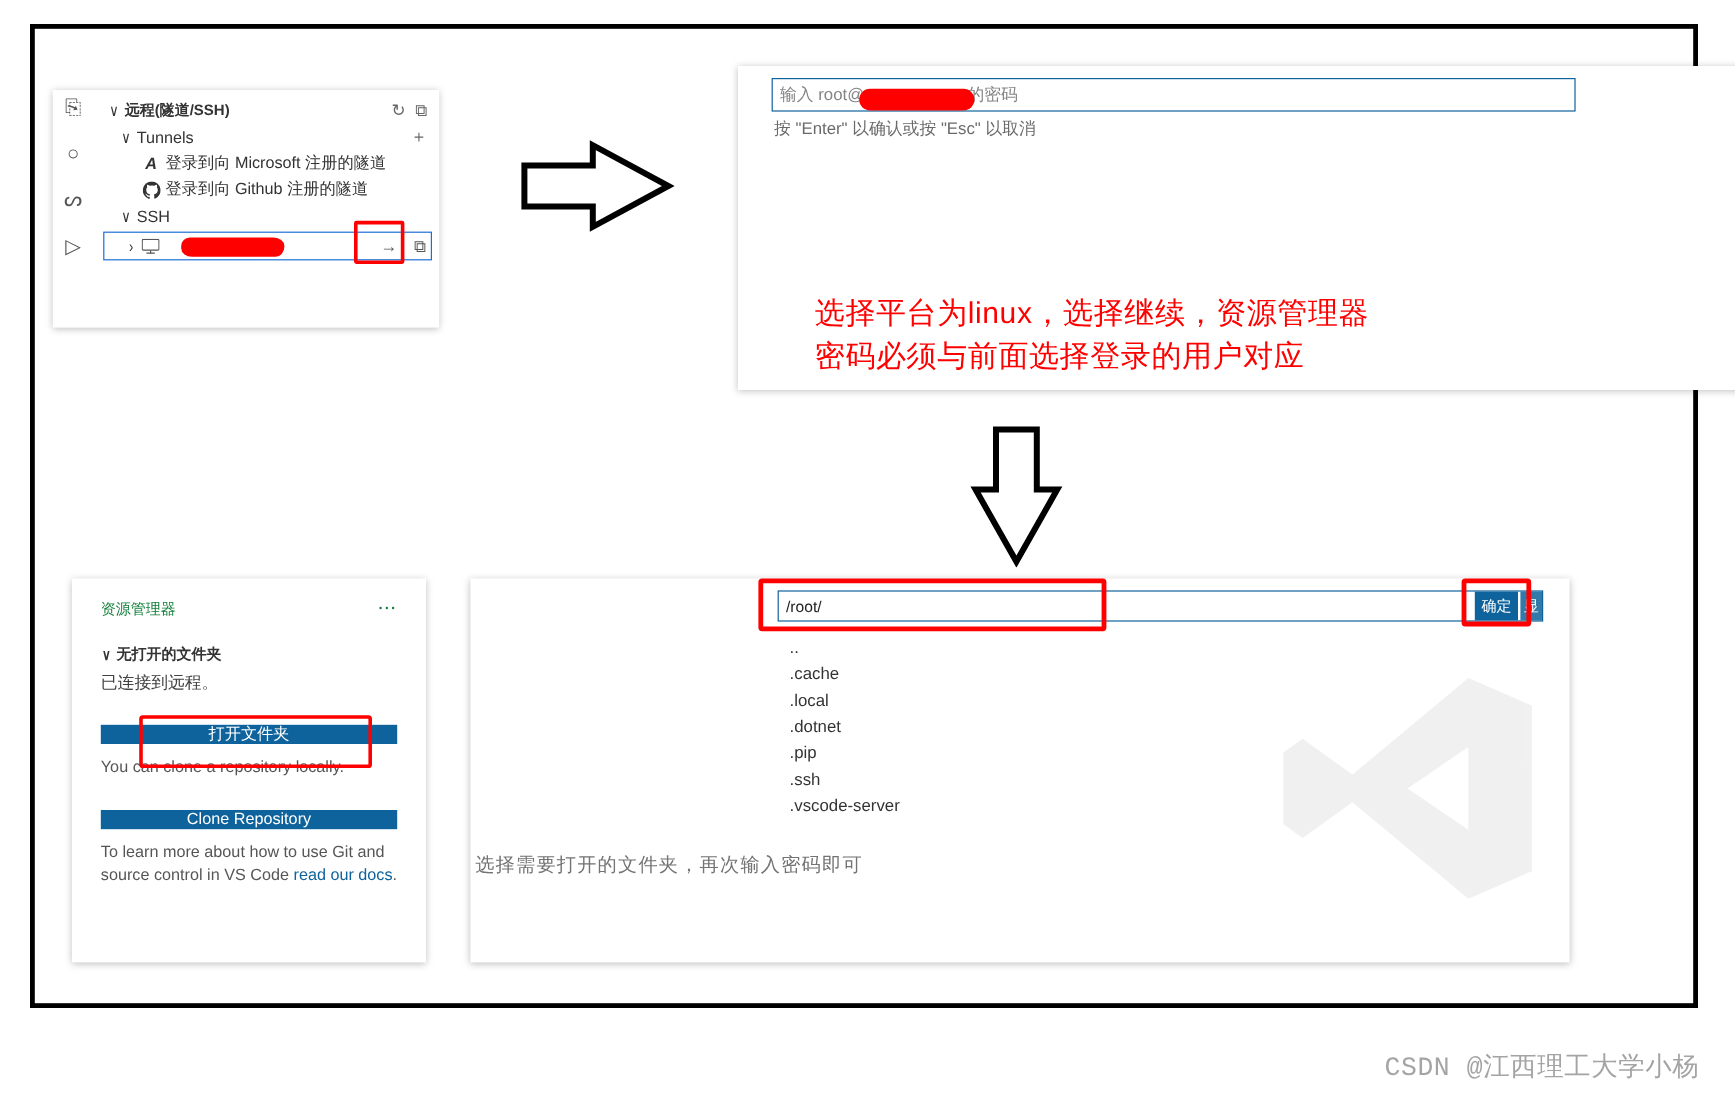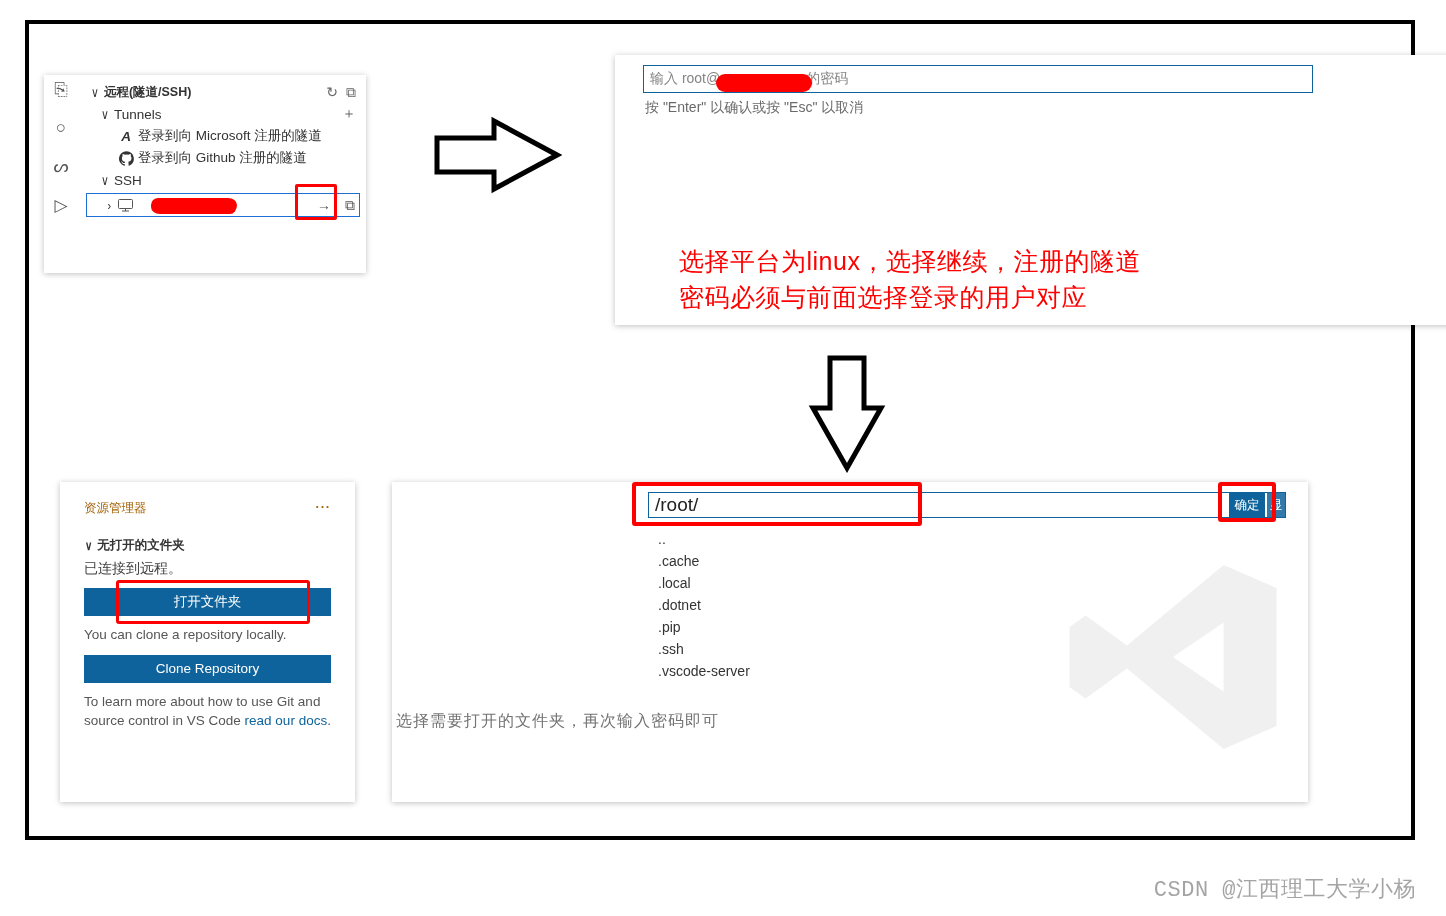--- a/index.html
+++ b/index.html
@@ -80,48 +80,48 @@
   .arrow-down { left: 808px; top: 353px; }
   .arrow-svg { display: block; }
 
   
   .panel3 {
     position: absolute; left: 60px; top: 482px;
     width: 295px; height: 320px; background: #fff;
     box-shadow: 0 1px 6px rgba(0,0,0,0.25);
     font-size: 14px; color: #333; padding: 18px 24px;
   }
-  .p3-head { display: flex; align-items: flex-start; color: #a16207; font-size: 12.5px; }
+  .p3-head { display: flex; align-items: flex-start; color: #15803d; font-size: 12.5px; }
   .p3-ellipsis { margin-left: auto; letter-spacing: 1px; font-weight: bold; }
   .p3-section { margin-top: 20px; font-weight: 700; font-size: 12.5px; display: flex; align-items: center; gap: 4px; }
   .p3-body { margin-top: 6px; color: #414141; }
   .p3-btn {
     display: flex; align-items: center; justify-content: center;
-    height: 28px; background: #0e639c; color: #fff; font-size: 13.5px;
-    margin-top: 10px;
+    height: 16px; background: #0e639c; color: #fff; font-size: 13.5px;
+    margin-top: 26px;
   }
   .p3-btn-openwrap { position: relative; }
   .p3-redbox {
     position: absolute; left: 32px; top: -8px; width: 194px; height: 44px;
     border: 3px solid #ff0000; border-radius: 3px;
   }
   .p3-para { font-size: 13.5px; color: #565656; margin-top: 10px; line-height: 1.4; }
   .p3-link { color: #0e639c; }
 
   
   .panel4 {
     position: absolute; left: 392px; top: 482px;
     width: 916px; height: 320px; background: #fff;
     box-shadow: 0 1px 6px rgba(0,0,0,0.25);
   }
   .p4-pathrow {
     position: absolute; left: 256px; top: 10px; right: 22px; height: 26px;
     border: 1px solid #0e639c; background: #fff; display: flex; align-items: center;
   }
-  .p4-pathinput { flex: 1; padding: 0 6px; font-size: 19px; color: #222; }
+  .p4-pathinput { flex: 1; padding: 0 6px; font-size: 13px; color: #222; }
   .p4-ok { width: 36px; align-self: stretch; background: #0e639c; color: #fff; font-size: 12.5px; display: flex; align-items: center; justify-content: center; }
   .p4-extra { width: 18px; align-self: stretch; background: #0e639c; opacity: 0.85; margin-left: 2px; color: #fff; font-size: 12.5px; display: flex; align-items: center; justify-content: center; overflow: hidden; }
   .p4-redbox-path {
     position: absolute; left: 240px; top: 0px; width: 290px; height: 44px;
     border: 4px solid #ff0000; border-radius: 3px;
   }
   .p4-redbox-ok {
     position: absolute; right: 32px; top: 0px; width: 58px; height: 40px;
     border: 4px solid #ff0000; border-radius: 3px;
   }
@@ -210,21 +210,21 @@
 <div class="panel2">
   <div class="panel2-inputwrap">
     <div class="panel2-input">
       <span>输入 root@</span>
         <span class="red-pill"></span>
         <span>的密码</span>
     </div>
   </div>
   <div class="panel2-hint">按 "Enter" 以确认或按 "Esc" 以取消</div>
   <div class="panel2-redtext">
-    <div>选择平台为linux，选择继续，注册的隧道</div>
+    <div>选择平台为linux，选择继续，资源管理器</div>
     <div>密码必须与前面选择登录的用户对应</div>
   </div>
 </div>
 
 <div class="big-arrow arrow-down">
   <svg class="arrow-svg" width="78" height="120" viewBox="0 0 78 120">
     <path d="M22 5 V55 H5 L39 115 L73 55 H56 V5 Z" fill="#fff" stroke="#000" stroke-width="5" stroke-linejoin="miter"></path>
   </svg>
 </div>
 

